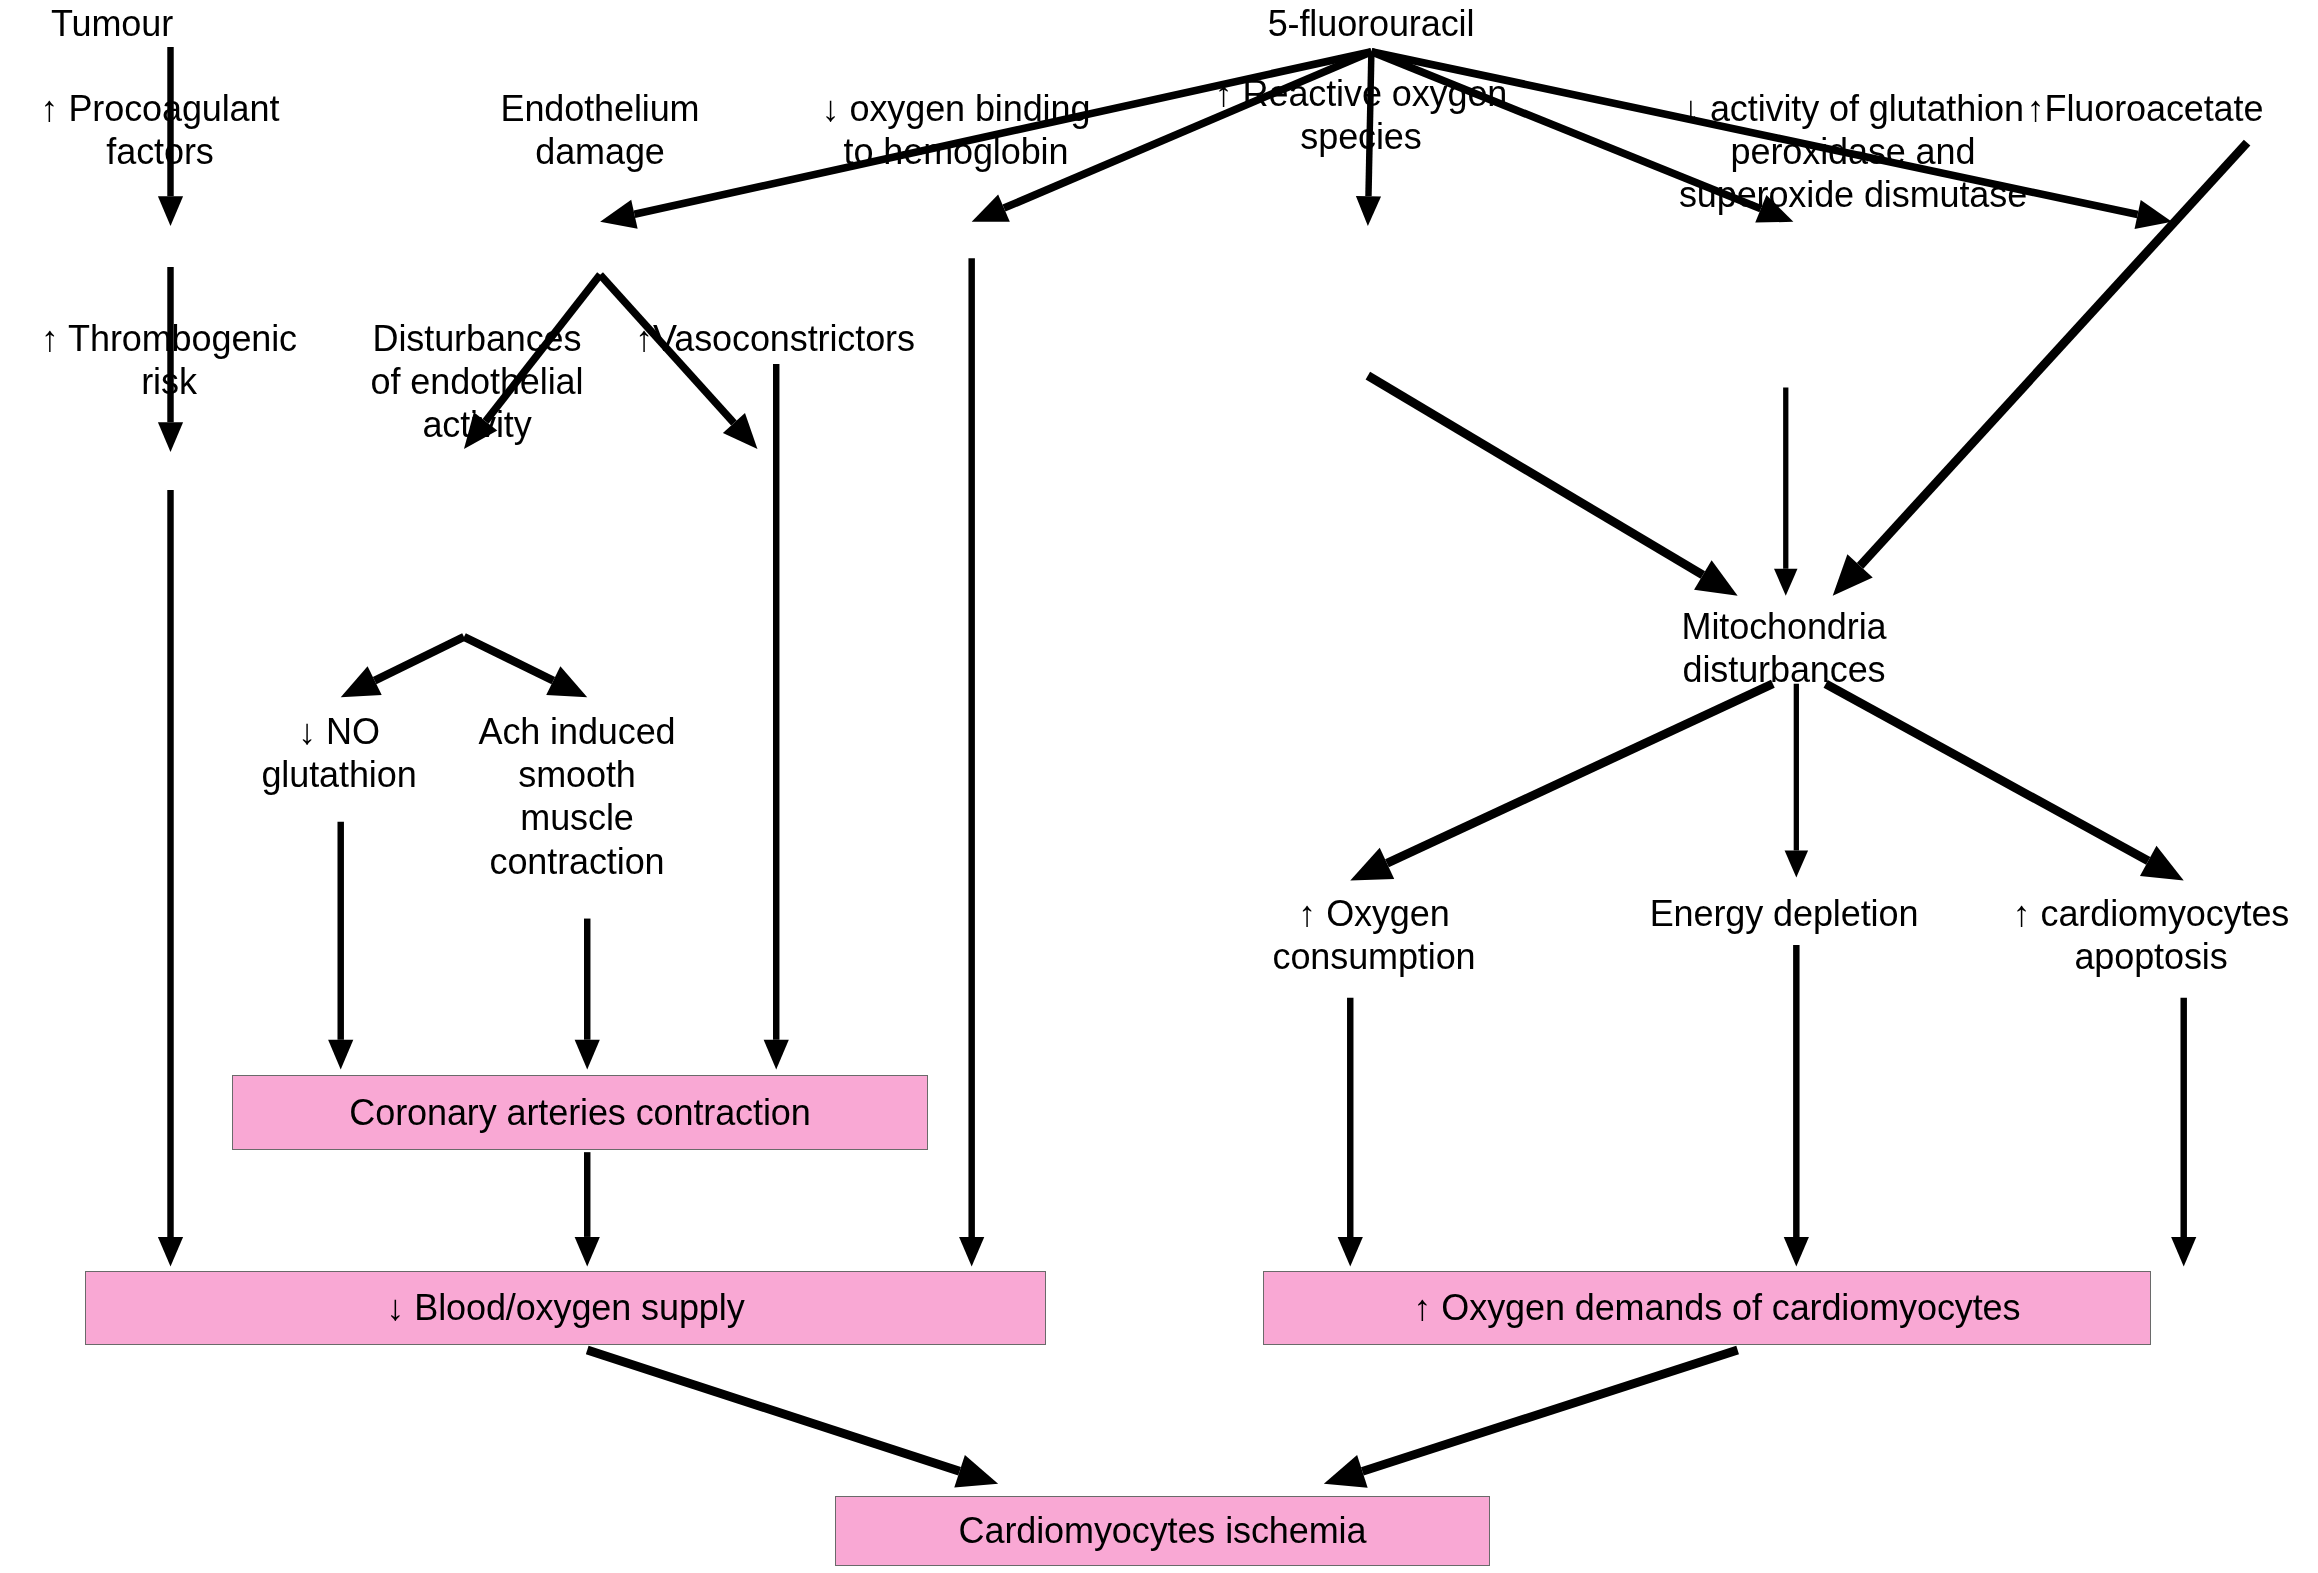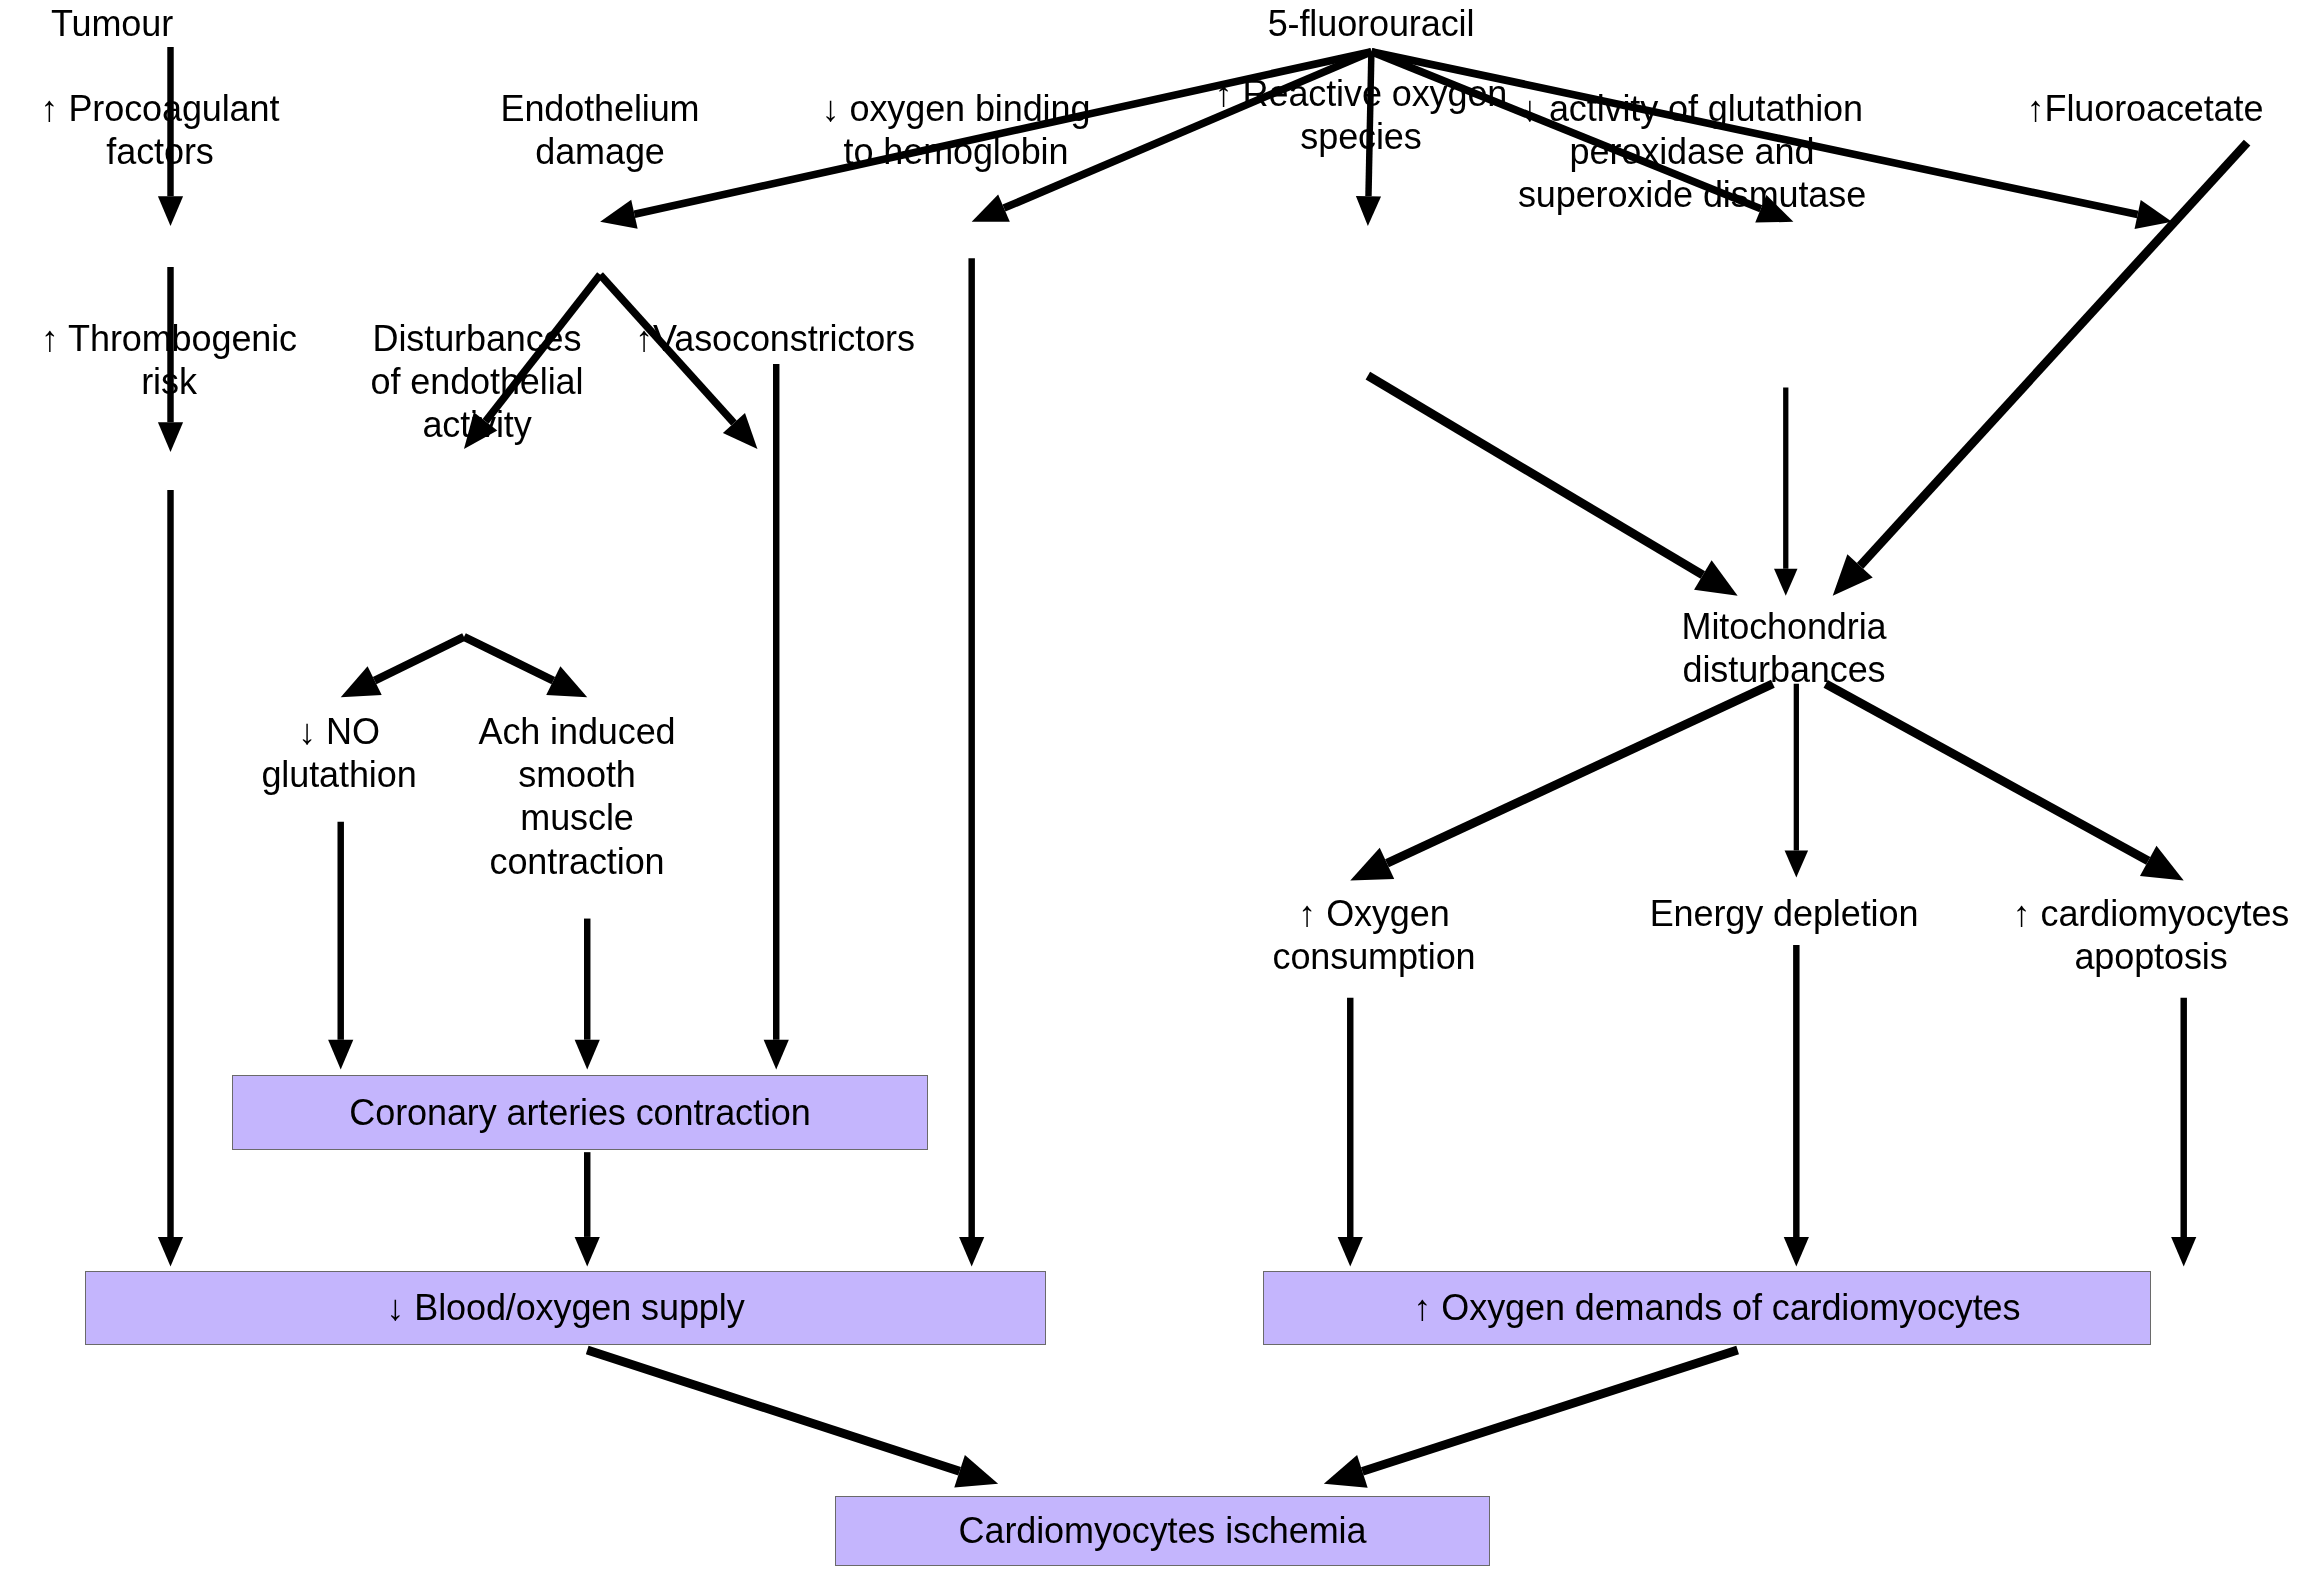--- a/index.html
+++ b/index.html
@@ -17,21 +17,21 @@
     color:#000000;
     font-size:36px;
     line-height:1.20;
     text-align:center;
     white-space:pre-line;
     letter-spacing:-0.1px;
     font-weight:400;
   }
   .node.boxed{
     border:1.8px solid #6a6a6a;
-    background:#c4b5fd;
+    background:#f9a8d4;
     box-sizing:border-box;
     display:flex;
     align-items:center;
     justify-content:center;
   }
   .node.plain{transform:translateX(-50%);}
 </style>
 </head>
 <body>
 
@@ -153,21 +153,21 @@
 <div class="node plain" style="width: 247px; top: 2.3px; left: 112px; min-height: 41px;">Tumour</div>
     <div class="node plain" style="width: 411px; top: 2.3px; left: 1371px; min-height: 41px;">5-fluorouracil</div>
     <div class="node plain" style="width: 329px; top: 87px; left: 160px; min-height: 94px;">↑ Procoagulant
 factors</div>
     <div class="node plain" style="width: 282px; top: 87px; left: 600px; min-height: 94px; text-align: center;">Endothelium
 damage</div>
     <div class="node plain" style="width: 352px; top: 87px; left: 956px; min-height: 94px;">↓ oxygen binding
 to hemoglobin</div>
     <div class="node plain" style="width: 364px; top: 72px; left: 1361px; min-height: 94px; text-align: center;">↑ Reactive oxygen
 species</div>
-    <div class="node plain" style="width: 446px; top: 87px; left: 1692px; min-height: 147px;">↓ activity of glutathion
+    <div class="node plain" style="width: 446px; top: 87px; left: 1853px; min-height: 147px;">↓ activity of glutathion
 peroxidase and
 superoxide dismutase</div>
     <div class="node plain" style="width: 335px; top: 87px; left: 2145px; min-height: 53px;">↑Fluoroacetate</div>
     <div class="node plain" style="width: 329px; top: 317px; left: 169px; min-height: 94px;">↑ Thrombogenic
 risk</div>
     <div class="node plain" style="width: 252px; top: 317px; left: 477px; min-height: 147px;">Disturbances
 of endothelial
 activity</div>
     <div class="node plain" style="width: 335px; top: 317px; left: 775px; min-height: 53px;">↑Vasoconstrictors</div>
     <div class="node plain" style="width: 282px; top: 605px; left: 1784px; min-height: 94px;">Mitochondria

